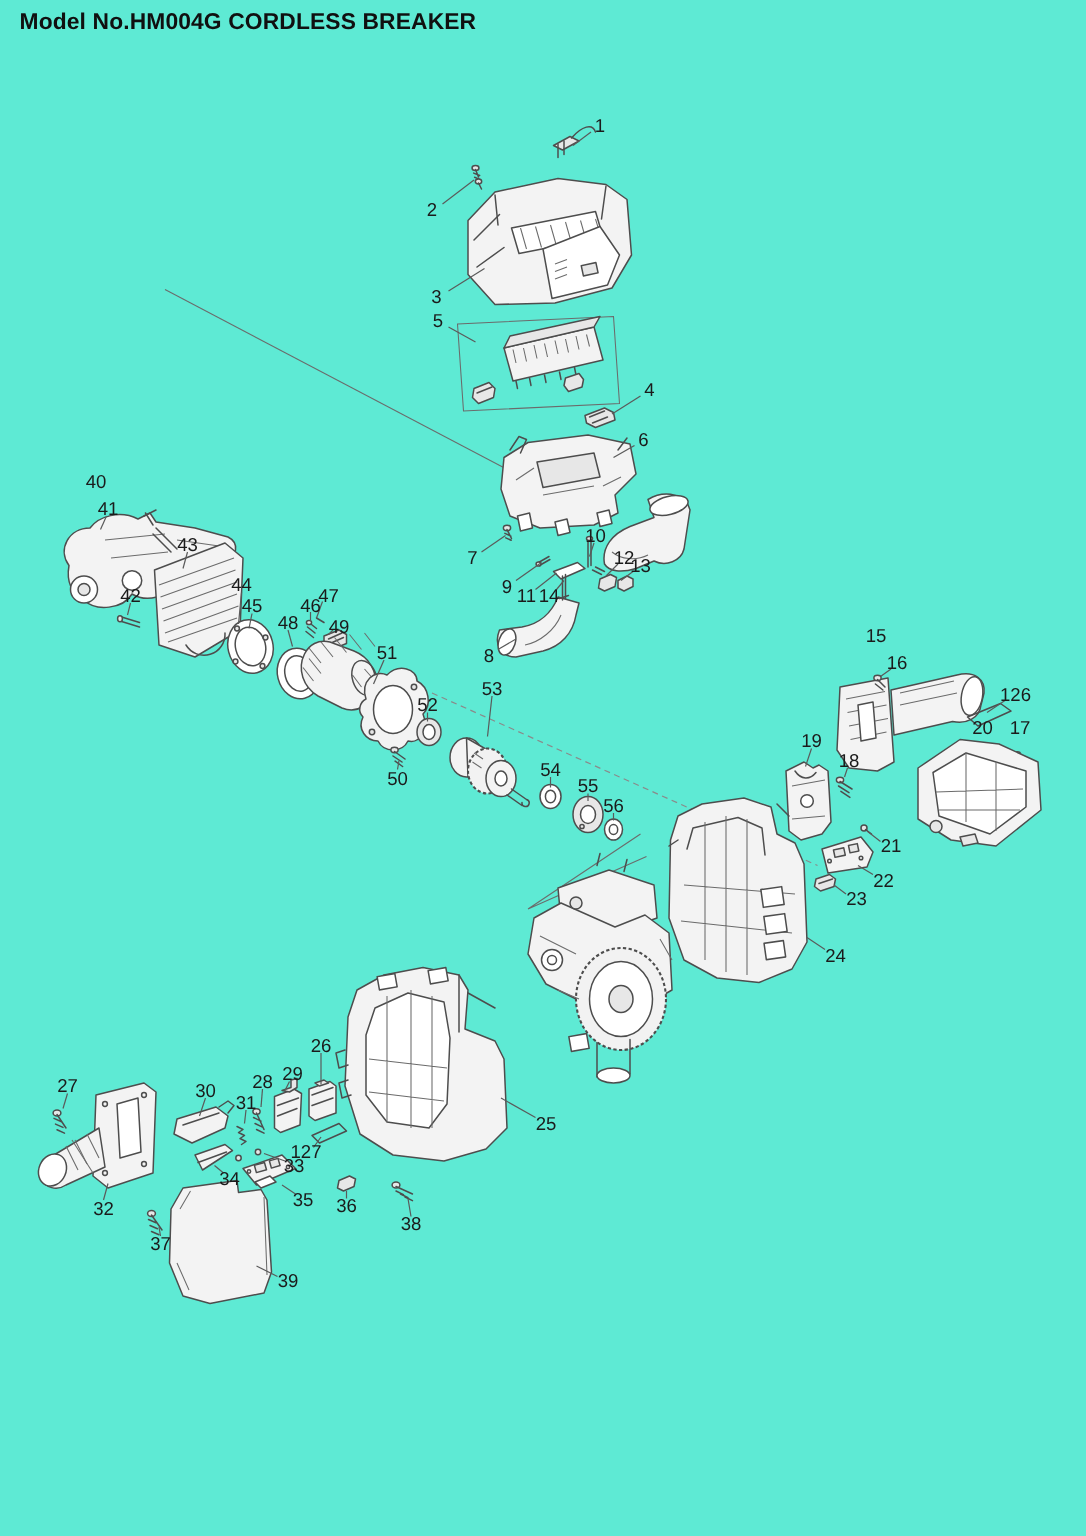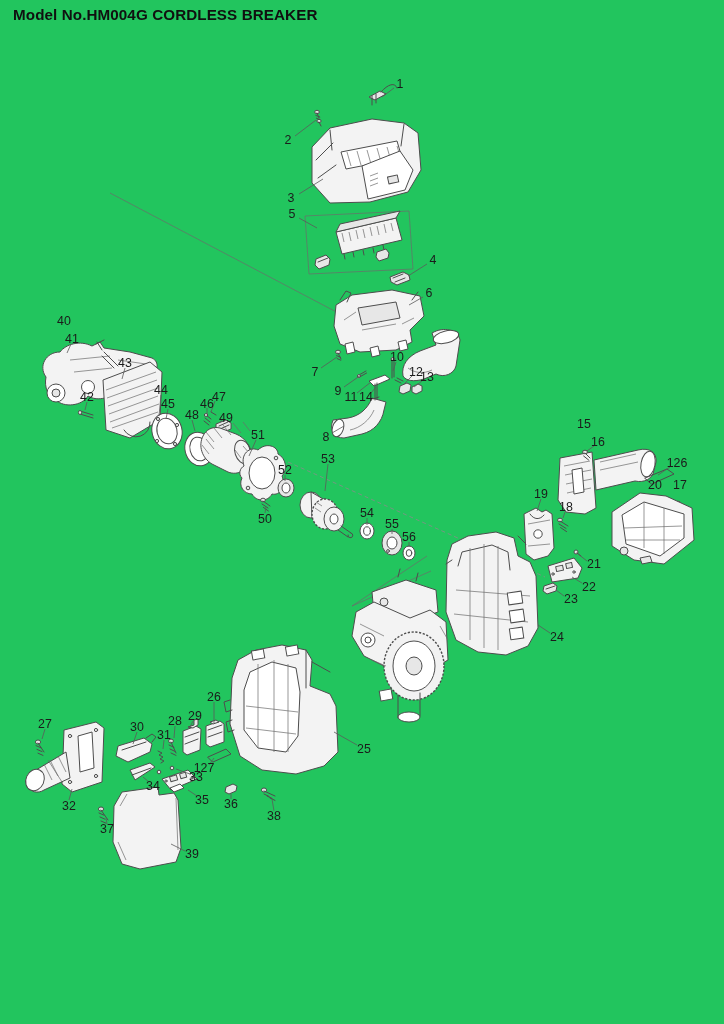--- a/index.html
+++ b/index.html
@@ -1,16 +1,16 @@
 <!DOCTYPE html>
 <html><head>
 <meta charset="utf-8">
 <style>
   html,body{margin:0;padding:0;background:#fff;}
-  .page{position:relative;width:724px;height:1024px;background:#22c55e;overflow:hidden;
+  .page{position:relative;width:724px;height:1024px;background:#5eead4;overflow:hidden;
         font-family:"Liberation Sans",sans-serif;}
   .title{position:absolute;left:13px;top:6px;font-size:15.2px;font-weight:600;
          color:#101010;letter-spacing:0.1px;}
   svg{position:absolute;left:0;top:0;}
   .part-label{font:12.4px "Liberation Sans",sans-serif;}
   .s  {stroke:#4d4d4d;stroke-width:1;fill:none;stroke-linejoin:round;stroke-linecap:round;}
   .sf {stroke:#4d4d4d;stroke-width:1;fill:#f3f3f3;stroke-linejoin:round;}
   .sm {stroke:#4d4d4d;stroke-width:1;fill:#e7e7e7;stroke-linejoin:round;}
   .sw {stroke:#4d4d4d;stroke-width:1;fill:#ffffff;stroke-linejoin:round;}
   .thin{stroke:#6b6b6b;stroke-width:.7;fill:none;}

